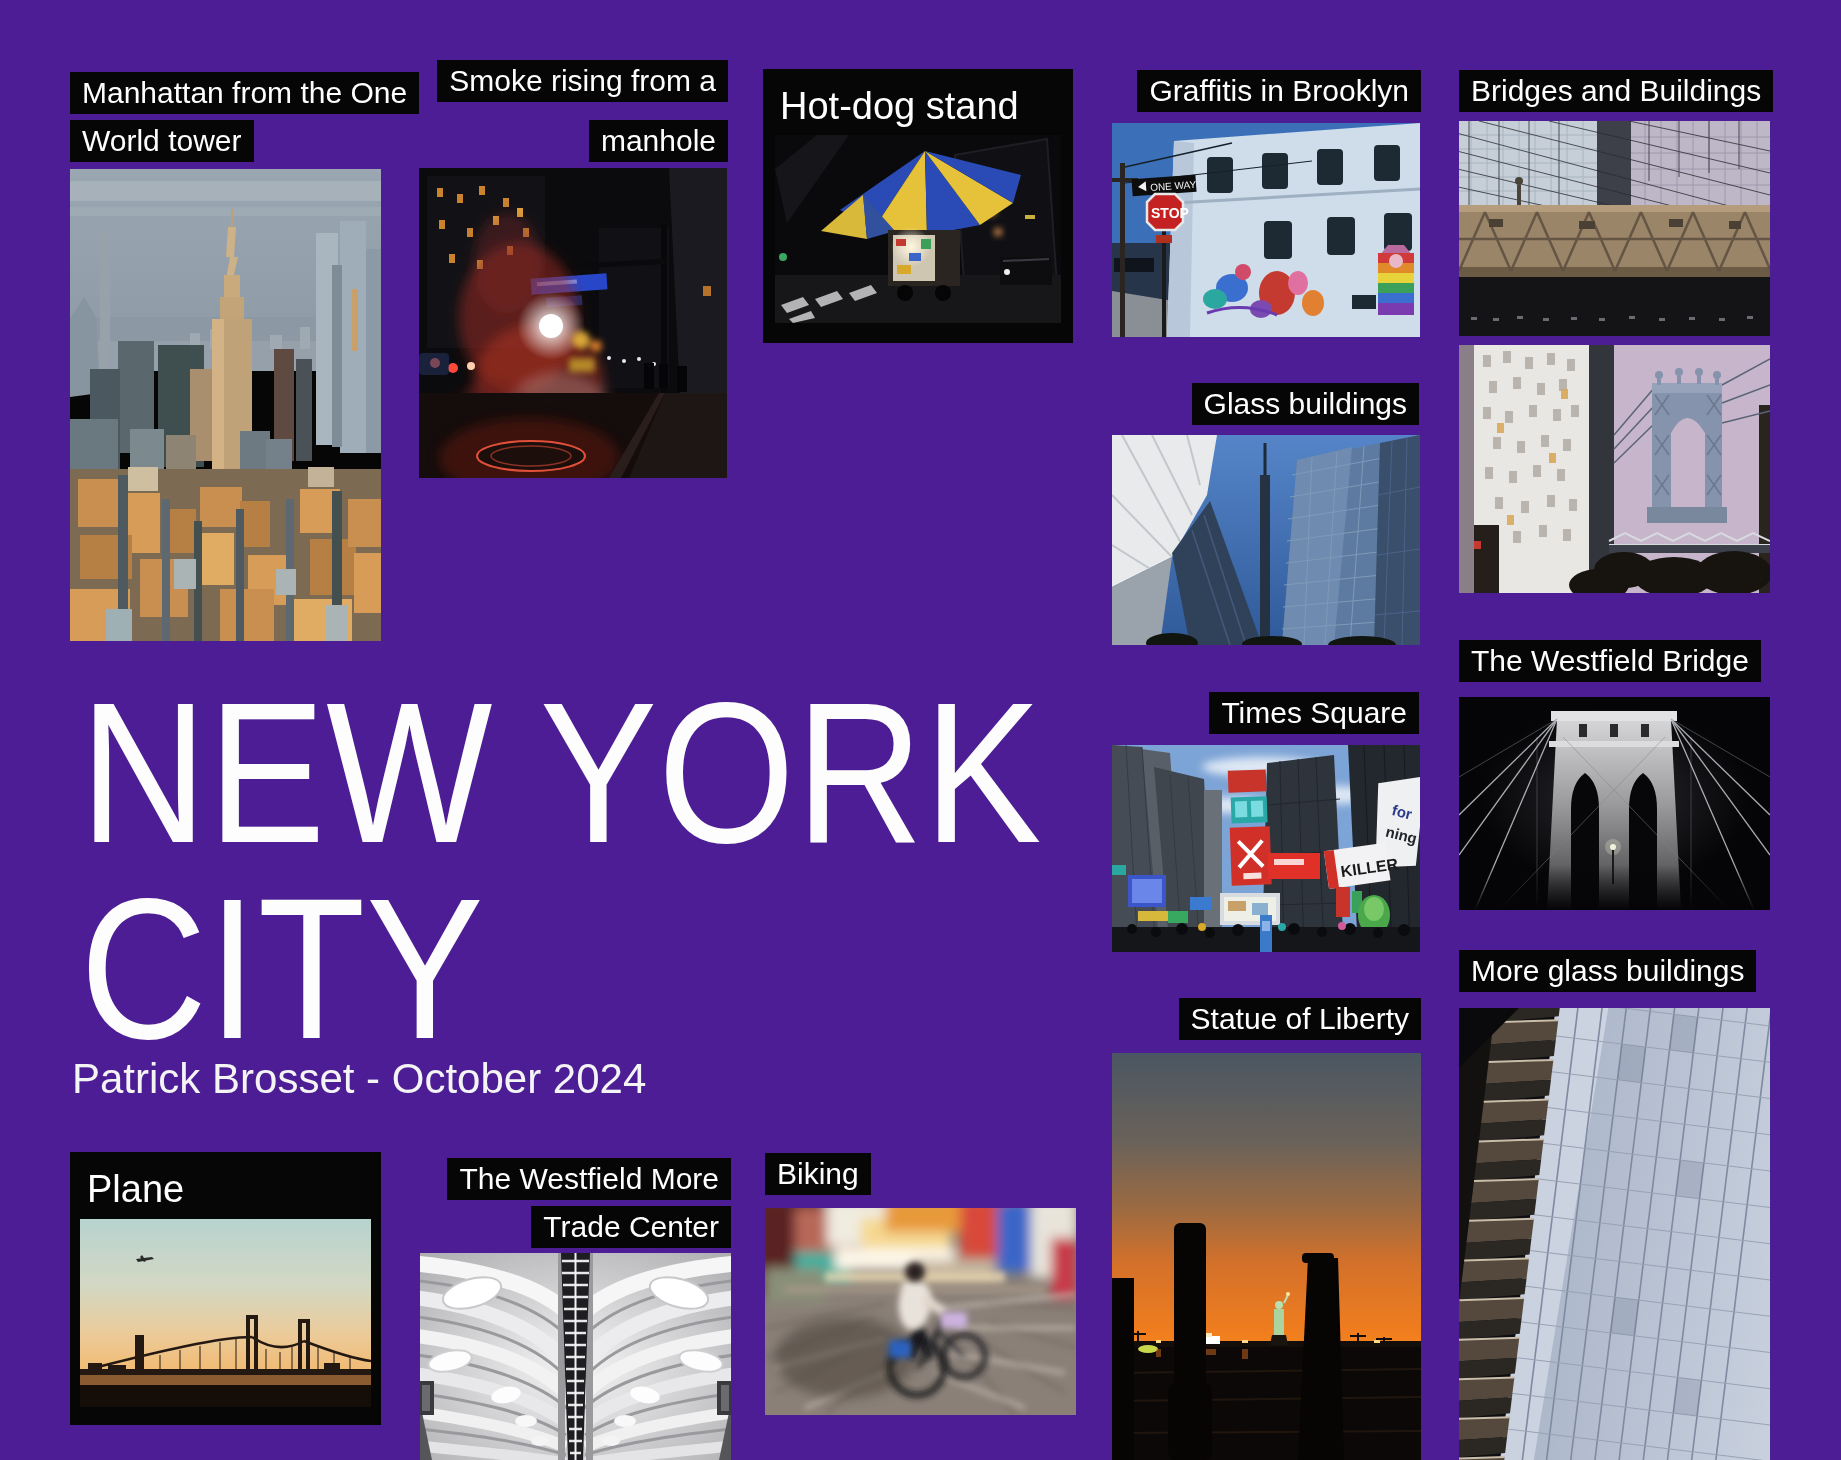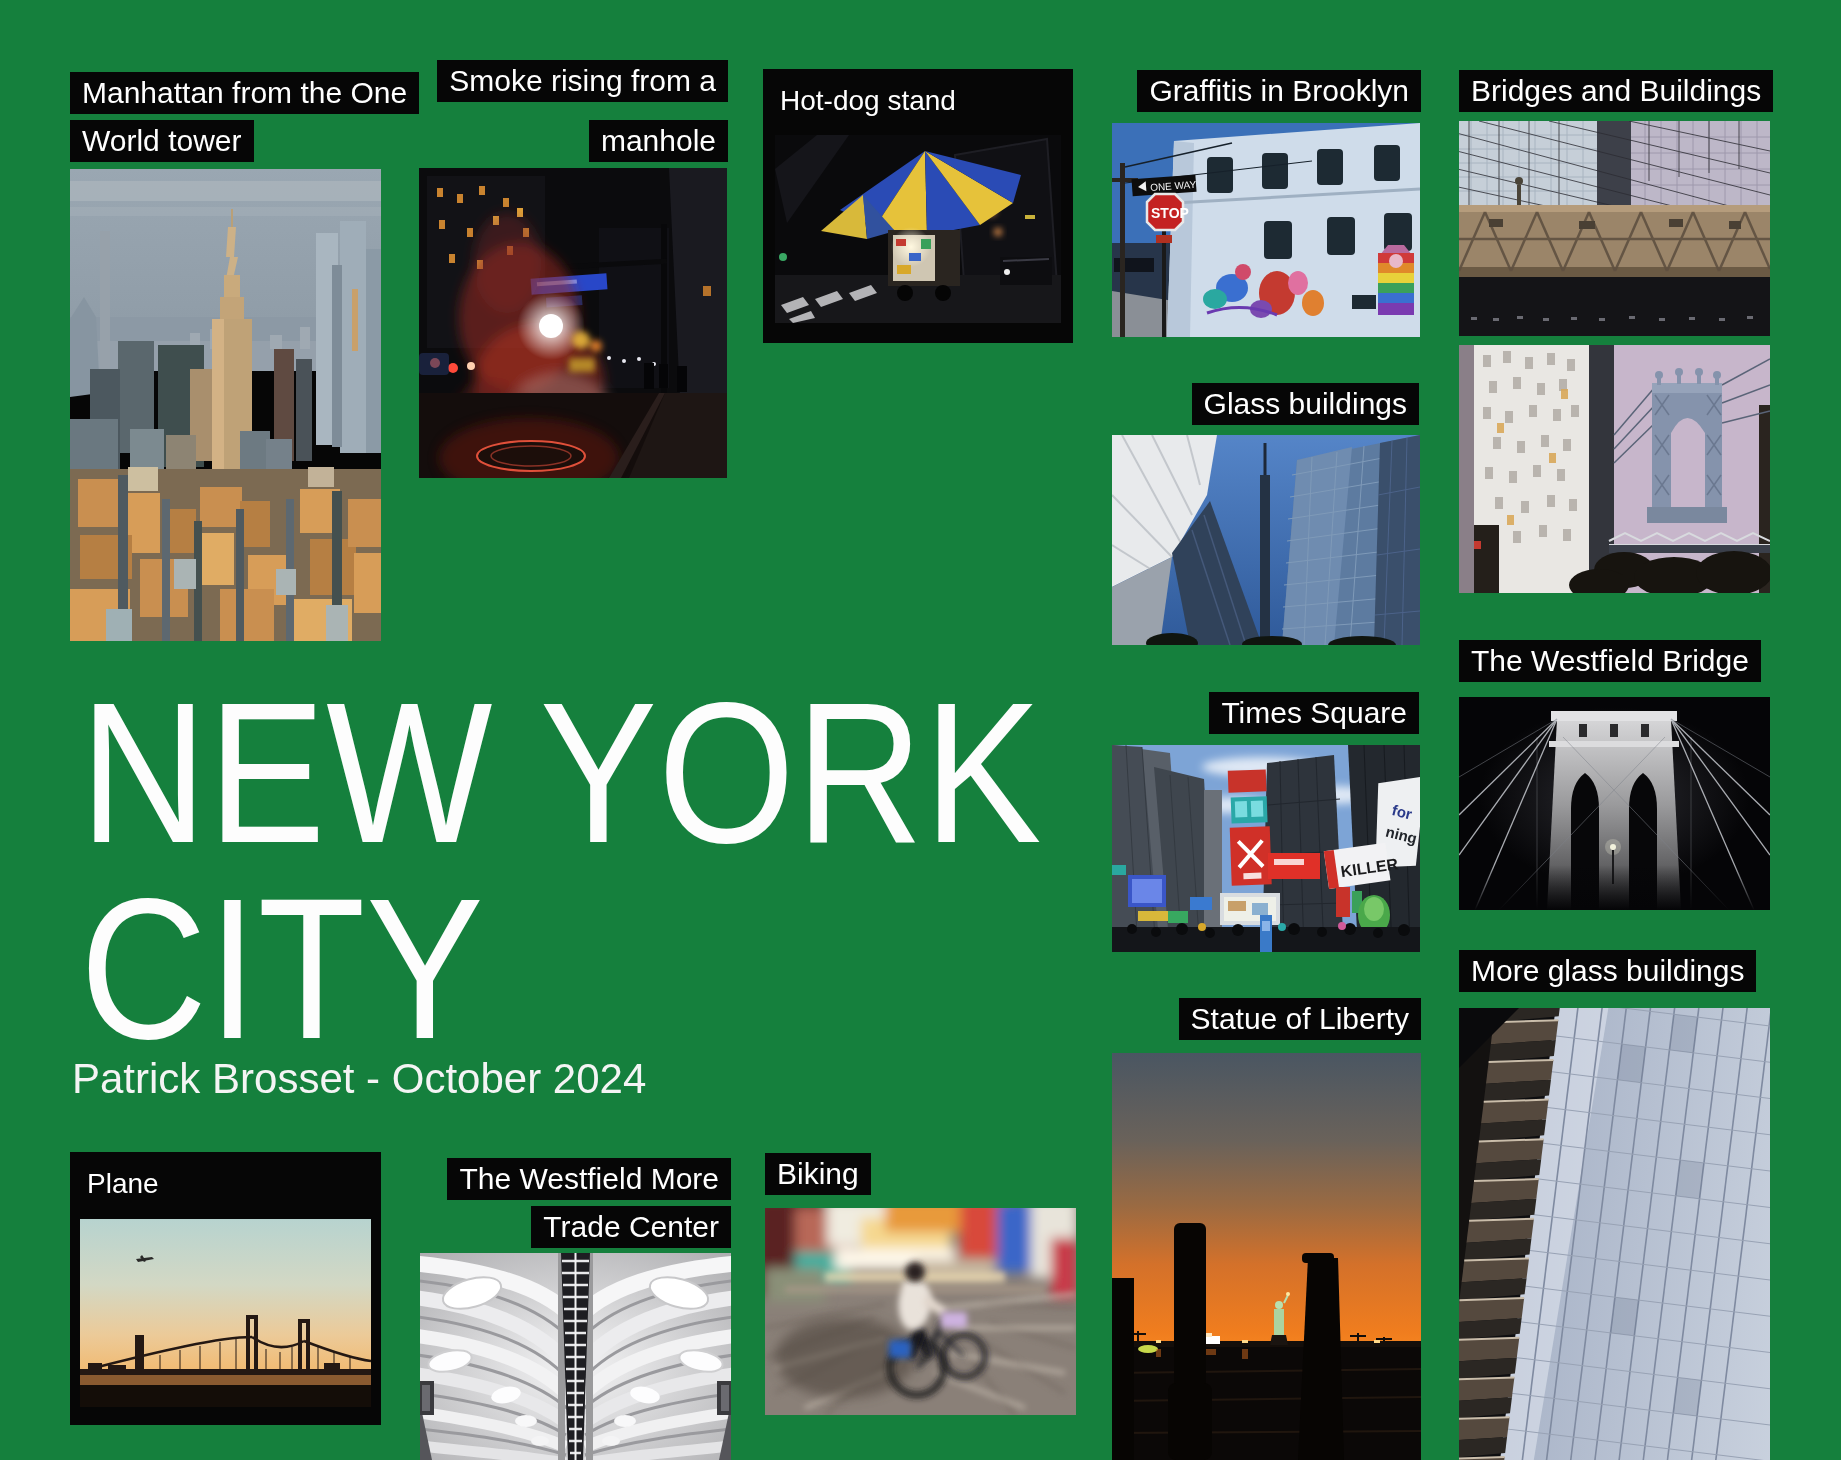--- a/index.html
+++ b/index.html
@@ -1,23 +1,23 @@
 <!DOCTYPE html>
 <html><head>
 <meta charset="utf-8">
 <style>
   html,body{margin:0;padding:0;background:#111;}
-  .page{position:relative;width:1841px;height:1460px;background:#15803d;overflow:hidden;
+  .page{position:relative;width:1841px;height:1460px;background:#4c1d95;overflow:hidden;
         font-family:"Liberation Sans",sans-serif;color:#fff;}
   .chip{position:absolute;background:#060606;color:#fff;font-size:30px;line-height:1;
         padding:6px 12px;white-space:nowrap;}
   .fig{position:absolute;overflow:hidden;margin:0;padding:0;background:#060606;}
   .fig svg{display:block;width:100%;height:100%;}
   .card{position:absolute;background:#060606;}
-  .card .label{position:absolute;left:17px;top:18px;font-size:28px;line-height:1;color:#fff;white-space:nowrap;}
+  .card .label{position:absolute;left:17px;top:18px;font-size:38px;line-height:1;color:#fff;white-space:nowrap;}
   .card .fig{background:#0a0a0c;}
   .title{position:absolute;left:80px;top:675px;font-size:200px;line-height:196px;font-weight:normal;
          color:#fdfdfd;letter-spacing:1px;transform:scaleX(0.88);transform-origin:0 0;margin:0;}
   .subtitle{position:absolute;left:72px;top:1056px;font-size:42px;line-height:1.1;color:#f4f4f4;margin:0;font-weight:normal;}
 </style>
 </head>
 <body>
 
 <div class="page">
 

